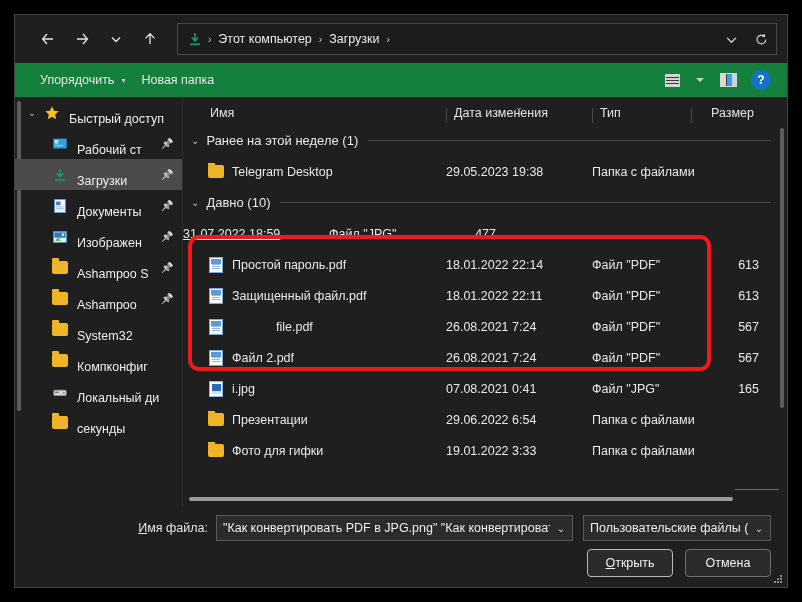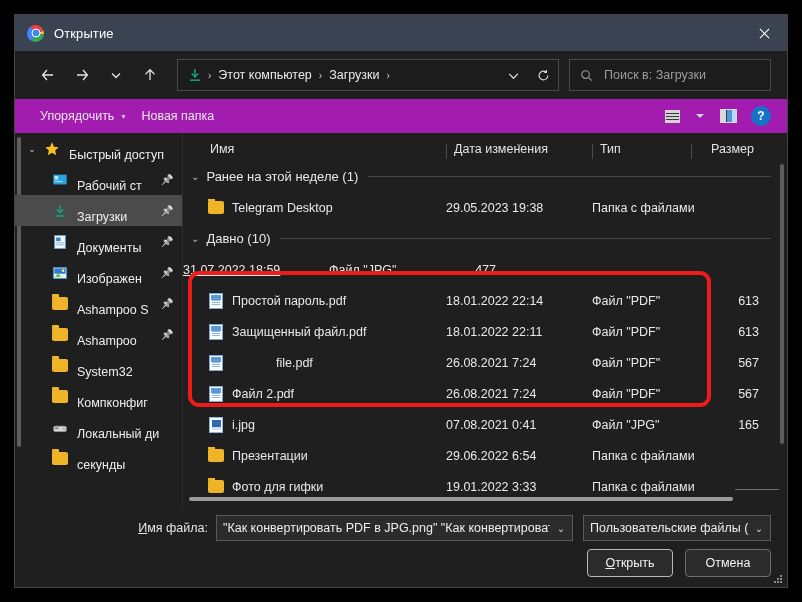--- a/index.html
+++ b/index.html
@@ -49,21 +49,21 @@
     width:202px;height:32px;margin-right:16px;background:#1c1c1c;border:1px solid #484848;
     display:flex;align-items:center;box-sizing:border-box;
   }
   .searchbox svg{width:13px;height:13px;margin-left:10px;color:#9a9a9a;}
   .search-input{
     background:transparent;border:0;outline:none;color:#cfcfcf;font-size:12.5px;
     margin-left:9px;width:150px;font-family:inherit;
   }
   .search-input::placeholder{color:#9d9d9d;}
   
-  .cmdbar{height:34px;flex:0 0 34px;display:flex;align-items:center;background:#a21caf;}
+  .cmdbar{height:34px;flex:0 0 34px;display:flex;align-items:center;background:#15803d;}
   .cmd{color:#e8e8e8;font-size:12.5px;display:flex;align-items:center;height:24px;padding:0 8px;}
   .cmd.first{margin-left:17px;}
   .cmd .caret{margin-left:7px;font-size:8px;color:#c9c9c9;}
   .cmd-spacer{flex:1;}
   .icon-btn{width:26px;height:24px;display:flex;align-items:center;justify-content:center;margin-right:2px;}
   .view-glyph{width:15px;height:13px;background:#d4d4d4;
     background-image:repeating-linear-gradient(#d4d4d4 0 2px,#3a3a3a 2px 3px);
     border:1px solid #d4d4d4;box-sizing:border-box;}
   .tri{width:0;height:0;border-left:4px solid transparent;border-right:4px solid transparent;
     border-top:4px solid #cfcfcf;}
@@ -142,29 +142,20 @@
       radial-gradient(circle 1px at 8px 5px,#8a8a8a 99%,transparent),
       radial-gradient(circle 1px at 2px 8px,#8a8a8a 99%,transparent),
       radial-gradient(circle 1px at 5px 8px,#8a8a8a 99%,transparent),
       radial-gradient(circle 1px at 8px 8px,#8a8a8a 99%,transparent);}
 </style>
 </head>
 <body>
 
 <div class="window">
 
-  <div class="titlebar">
-    <div class="chrome-icon"></div>
-    <div class="title-text">Открытие</div>
-    <div class="close-btn">
-      <svg viewBox="0 0 12 12" fill="none" stroke="currentColor" stroke-width="1.2">
-        <path d="M1 1 L11 11 M11 1 L1 11"></path>
-      </svg>
-    </div>
-  </div>
 
   <div class="navbar">
     <div class="navbtn">
       <svg viewBox="0 0 16 16" fill="none" stroke="currentColor" stroke-width="1.3">
         <path d="M13 8 H3 M7 3 L2.6 8 L7 13"></path>
         </svg>
     </div>
     <div class="navbtn">
       <svg viewBox="0 0 16 16" fill="none" stroke="currentColor" stroke-width="1.3">
         <path d="M3 8 H13 M9 3 L13.4 8 L9 13"></path>
@@ -200,27 +191,20 @@
           </svg>
       </div>
       <div class="addr-btn">
         <svg viewBox="0 0 14 14" fill="none" stroke="currentColor" stroke-width="1.2">
           <path d="M11.6 7 A4.7 4.7 0 1 1 9.6 3.2"></path>
             <path d="M10.2 1.2 L10.2 3.6 L7.8 3.6"></path>
           </svg>
       </div>
     </div>
 
-    <div class="searchbox">
-      <svg viewBox="0 0 14 14" fill="none" stroke="currentColor" stroke-width="1.2">
-        <circle cx="6" cy="6" r="4.1"></circle>
-          <path d="M9.2 9.2 L12.6 12.6"></path>
-        </svg>
-      <input class="search-input" type="text" placeholder="Поиск в: Загрузки" style="">
-    </div>
   </div>
 
   <div class="cmdbar">
     <div class="cmd first">
       <span>Упорядочить</span>
       <span class="caret">▾</span>
     </div>
     <div class="cmd">
       <span>Новая папка</span>
     </div>

